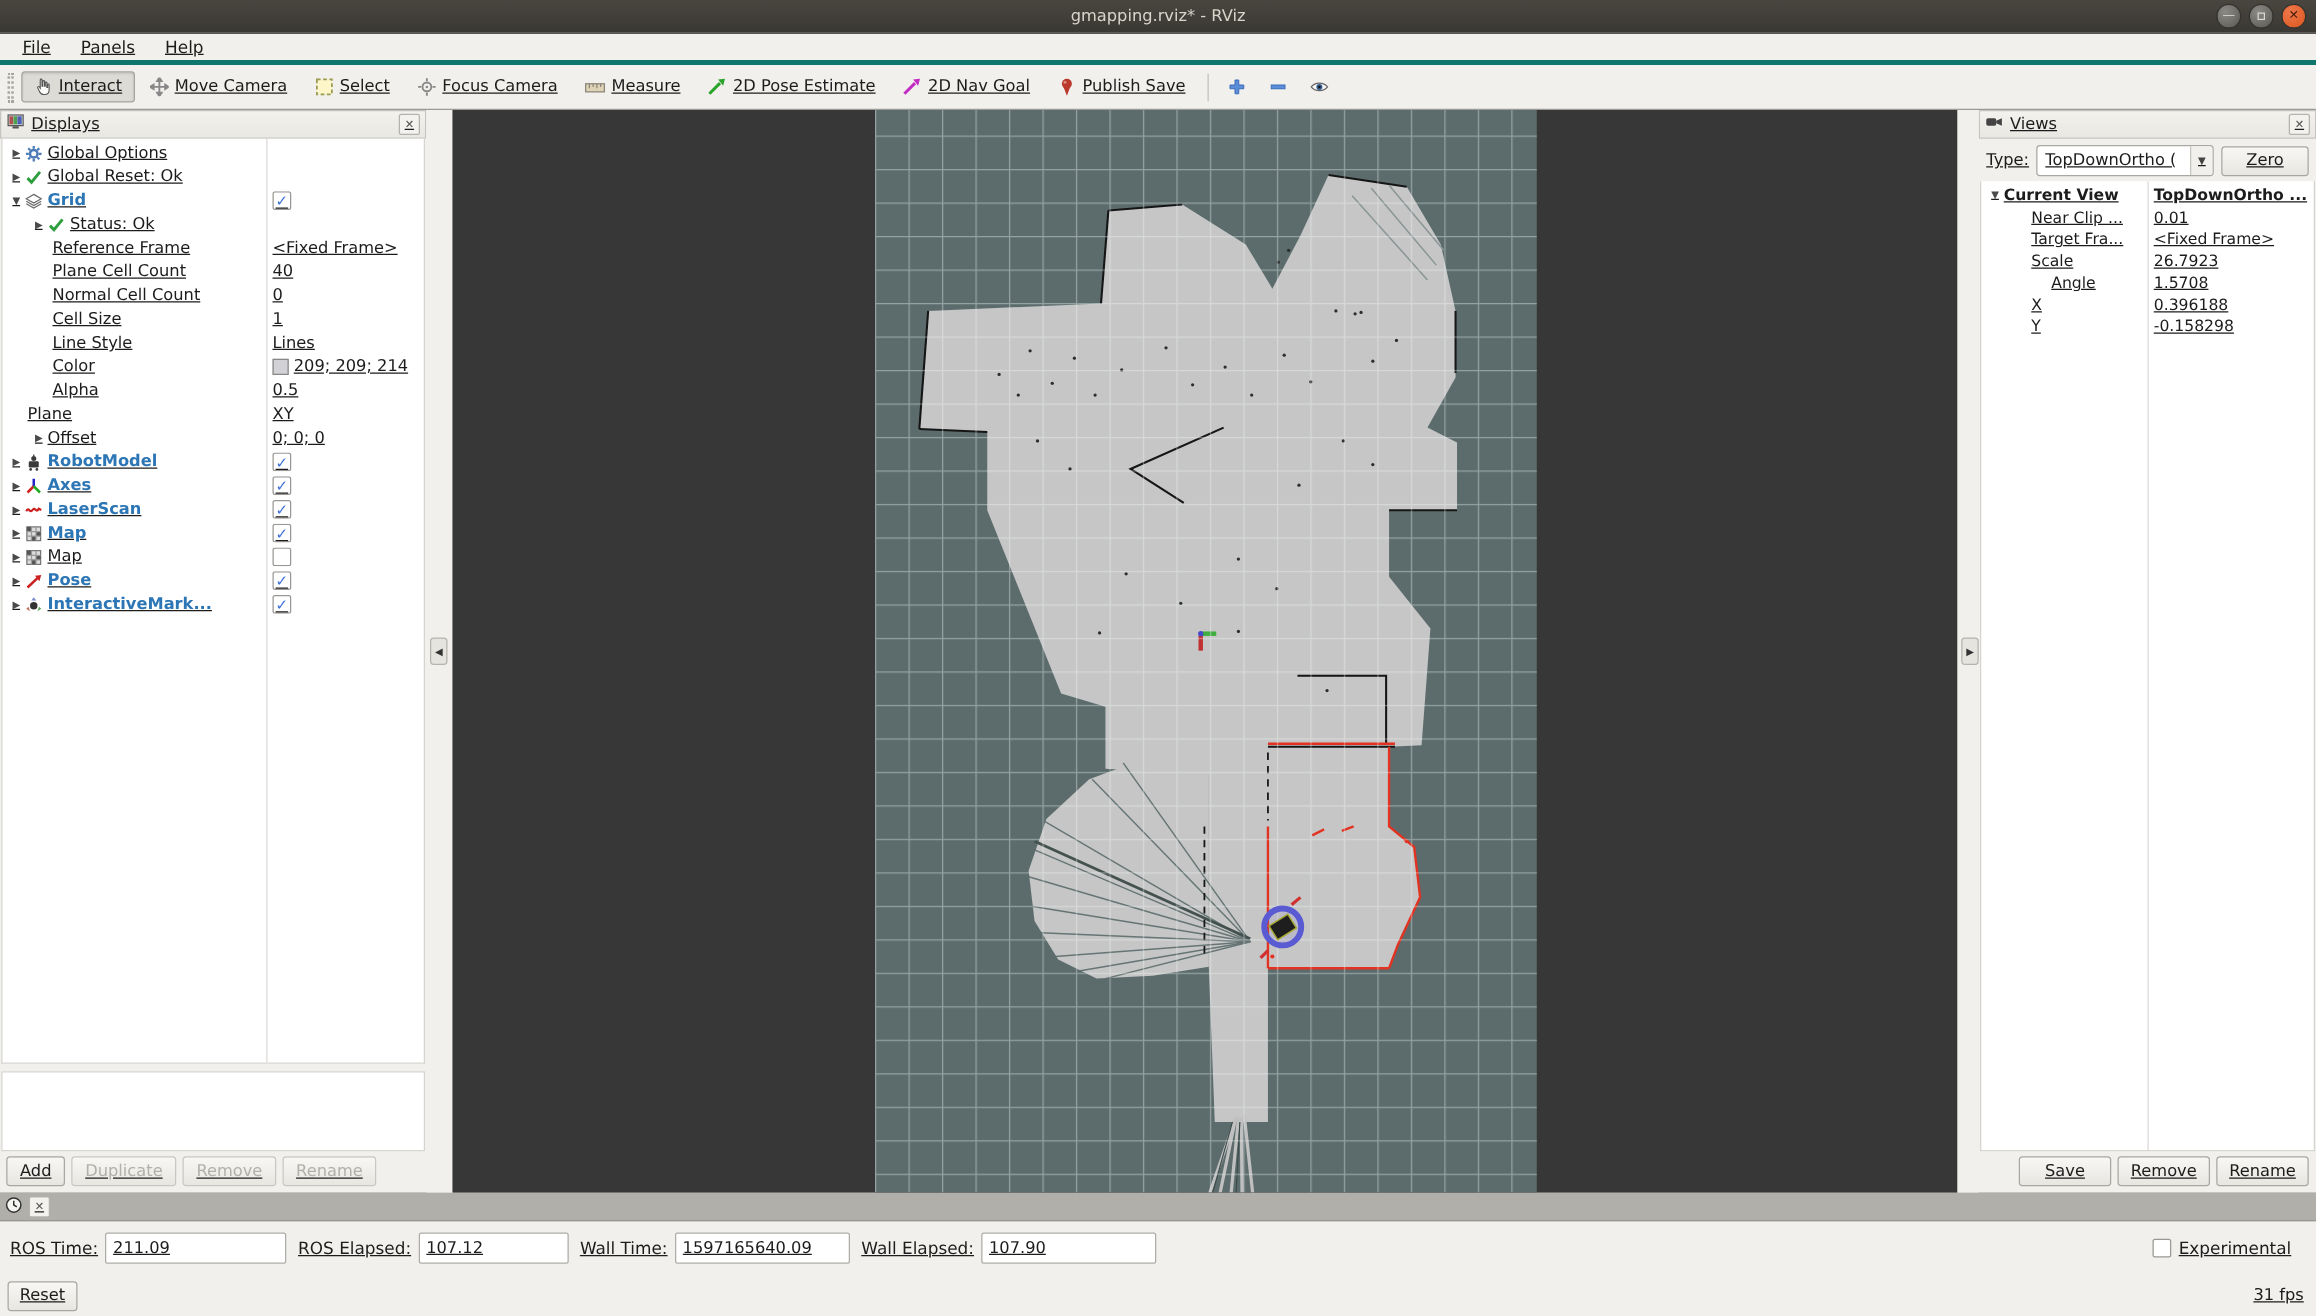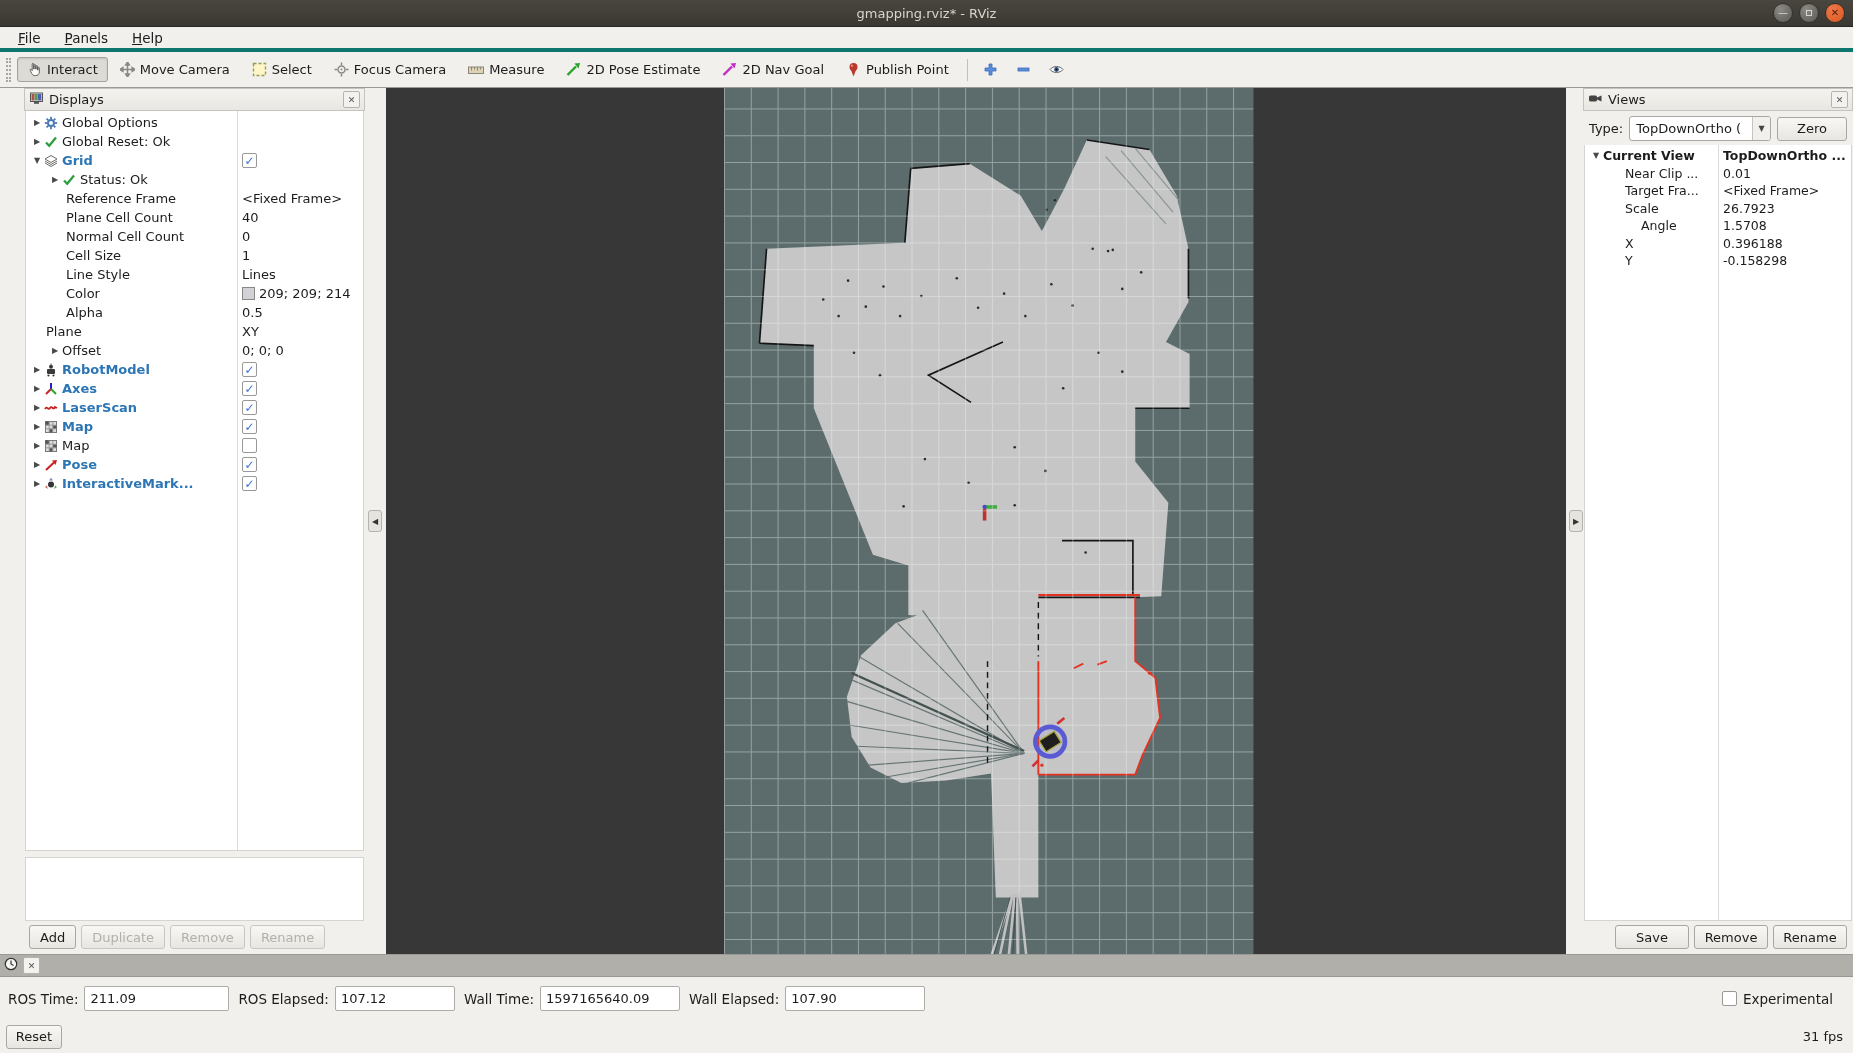--- a/index.html
+++ b/index.html
@@ -1,19 +1,19 @@
 <!DOCTYPE html>
 <html><head>
 <meta charset="utf-8">
 <style>
   * { margin:0; padding:0; box-sizing:border-box; }
   html,body { width:1853px; height:1053px; overflow:hidden;
     font-family:"DejaVu Sans", sans-serif; font-size:13px; color:#1c1c1c;
     background:#f1f0ec; }
-  .app { width:1853px; height:1053px; display:flex; flex-direction:column; }
+  .app { width:1853px; height:1053px; display:flex; flex-direction:column;text-decoration:underline; }
 
   
   .titlebar { height:27px; background:linear-gradient(#48463f,#3a3832);
     border-bottom:1px solid #262521; display:flex; align-items:center;
     position:relative; flex:0 0 27px; }
   .titlebar .title { position:absolute; left:0; right:0; text-align:center;
     color:#d9d5cb; font-size:13px; }
   .winbtns { position:absolute; right:8px; top:3px; display:flex; gap:6px; }
   .winbtn { width:20px; height:20px; border-radius:50%;
     background:radial-gradient(circle at 35% 30%, #8c8a85, #5a5852);
@@ -36,21 +36,21 @@
     border-right:2px dotted #a8a6a1; margin:0 6px 0 2px; }
   .tool { display:flex; align-items:center; gap:5px; padding:4px 9px;
     border:1px solid transparent; border-radius:3px; font-size:13px; }
   .tool.active { background:#dddbd6; border-color:#a5a39e;
     box-shadow:inset 0 1px 2px rgba(0,0,0,.12); }
   .tool .icon, .ztool .icon { display:flex; align-items:center; }
   .tb-sep { width:1px; height:22px; background:#c2c0bb; margin:0 8px; }
   .ztool { padding:4px 7px; }
 
   
-  .main { flex:1 1 auto; display:flex; background:#f1f0ec; min-height:0;margin-left:24px; }
+  .main { flex:1 1 auto; display:flex; background:#f1f0ec; min-height:0; }
 
   .panel { display:flex; flex-direction:column; background:#f1f0ec; }
   .panel-header { height:23px; display:flex; align-items:center; gap:5px;
     padding:0 4px; background:linear-gradient(#f3f2ee,#e9e7e2);
     border:1px solid #c6c4c0; font-size:13px; }
   .panel-header .ph-label { flex:1; }
   .xbtn { width:17px; height:17px; border:1px solid #b5b3ae; border-radius:2px;
     background:#f3f2ef; color:#555; font-size:9px; display:flex;
     align-items:center; justify-content:center; }
 
@@ -236,21 +236,21 @@
           <span>2D Nav Goal</span>
         </div>
         <div class="tool">
           <span class="icon">
             <svg width="15" height="15" viewBox="0 0 15 15">
               <circle cx="7.5" cy="5" r="4" fill="#b93a2b"></circle>
               <path d="M7.5 14.5 L4.8 7.6 L10.2 7.6 Z" fill="#b93a2b"></path>
               <circle cx="6" cy="3.8" r="1.2" fill="#e0897d"></circle>
             </svg>
           </span>
-          <span>Publish Point</span>
+          <span>Publish Save</span>
         </div>
       </div>
     <div class="tb-sep"></div>
     <div id="zoomtools" style="display:flex;align-items:center;gap:4px;">
         <div class="ztool">
           <span class="icon">
             <svg width="15" height="15" viewBox="0 0 15 15">
               <path d="M6 2 h3 v4 h4 v3 h-4 v4 h-3 v-4 H2 V6 h4 Z" fill="#5b8dd9" stroke="#3a6db9" stroke-width="0.8"></path>
             </svg>
           </span>

